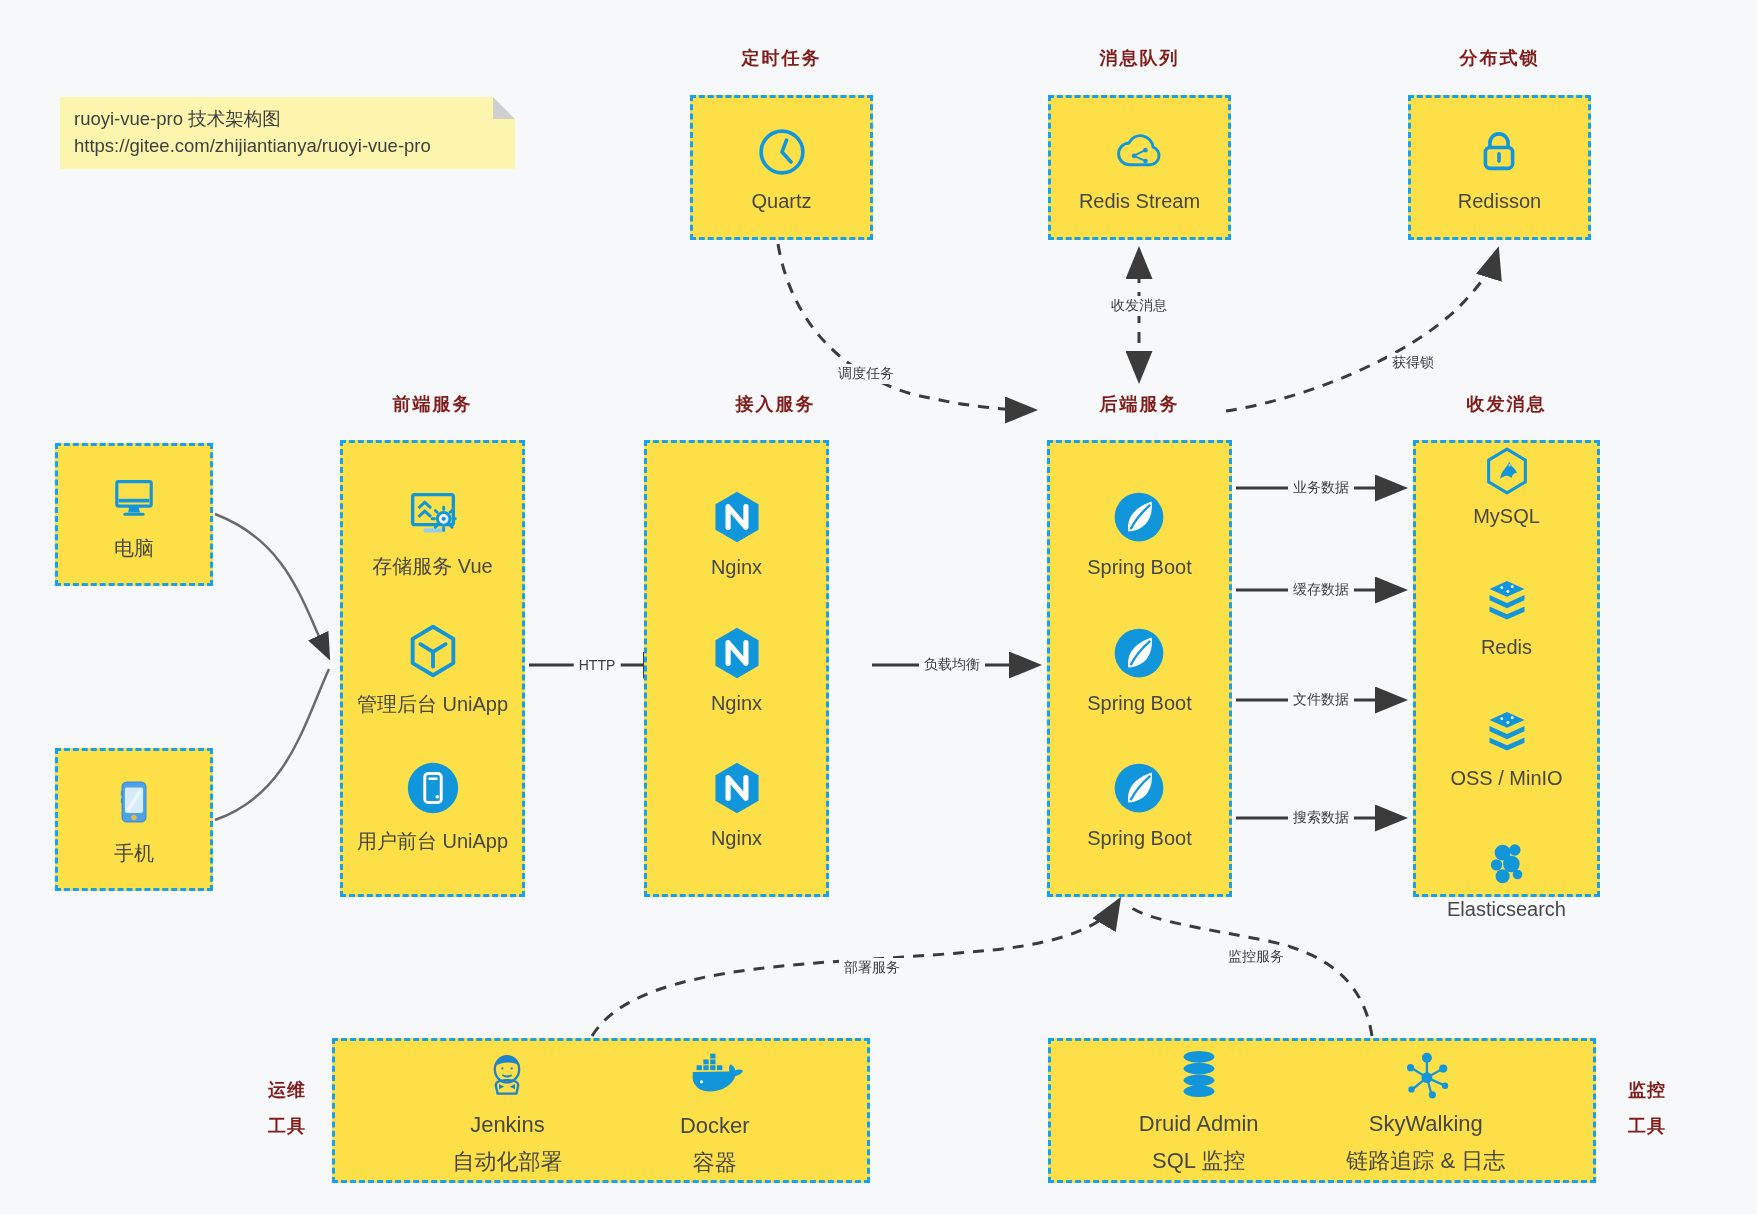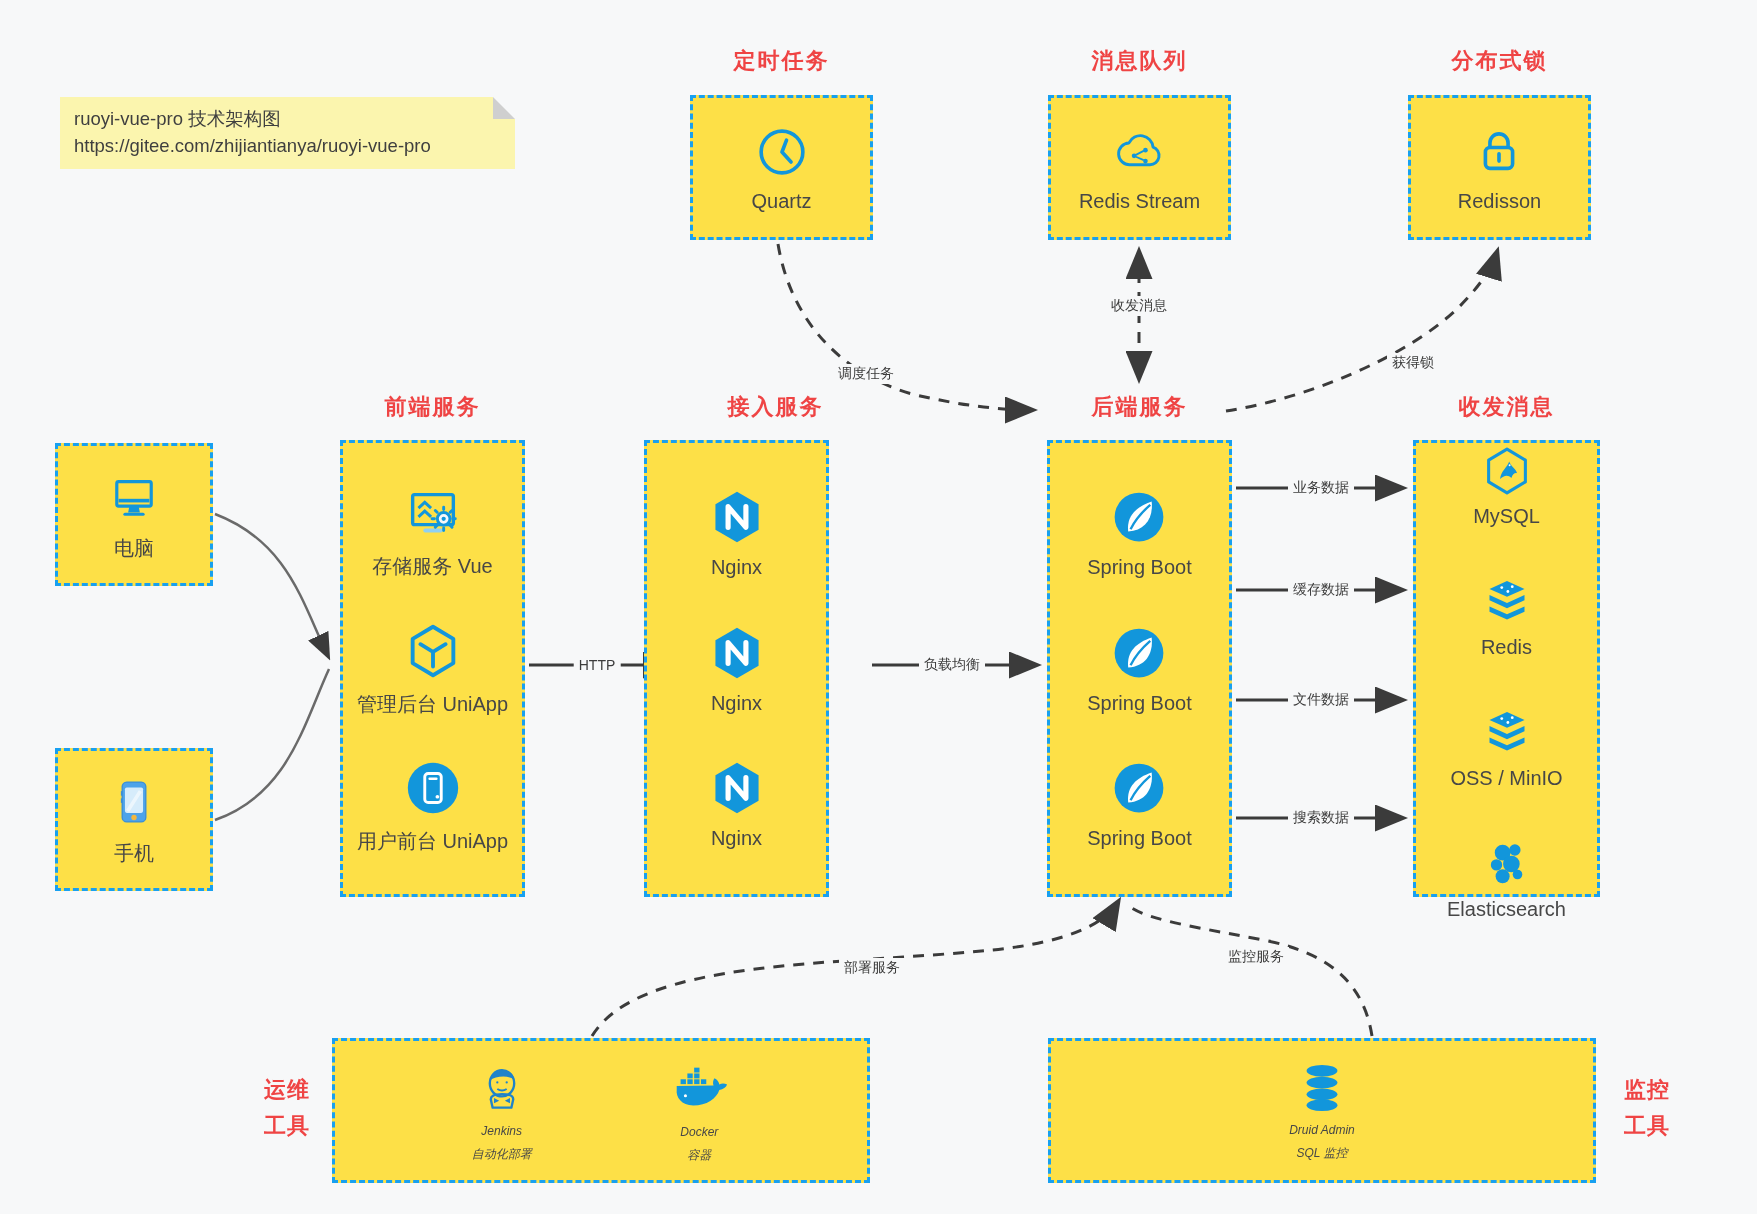--- a/index.html
+++ b/index.html
@@ -5,22 +5,22 @@
   html,body{margin:0;padding:0;background:#f7f8f9;}
   .canvas{position:relative;width:1757px;height:1214px;background:#f7f8f9;
           font-family:"Liberation Sans","DejaVu Sans",sans-serif;overflow:hidden;}
   .layer{position:absolute;left:0;top:0;z-index:1;}
   .dbox{position:absolute;border:3px dashed #18a0f0;background:#fde047;box-sizing:border-box;
         display:flex;flex-direction:column;align-items:center;justify-content:space-evenly;z-index:2;}
   .dbox.row{flex-direction:row;}
   .node{display:flex;flex-direction:column;align-items:center;gap:9px;}
   .nlabel{font-size:20px;color:#474747;white-space:nowrap;}
   .bnode{display:flex;flex-direction:column;align-items:center;gap:5px;}
-  .blabel{font-size:12px;color:#474747;text-align:center;line-height:1.42;white-space:nowrap;font-style:italic;}
-  .rtitle{position:absolute;color:#ef4444;font-weight:bold;font-size:22px;text-align:center;
+  .blabel{font-size:22px;color:#474747;text-align:center;line-height:1.42;white-space:nowrap;}
+  .rtitle{position:absolute;color:#7f1d1d;font-weight:bold;font-size:18px;text-align:center;
           letter-spacing:2px;z-index:2;white-space:nowrap;}
   .rtitle.side{line-height:36px;letter-spacing:1px;}
   .chip{position:absolute;transform:translate(-50%,-50%);background:#f7f8f9;font-size:14px;
         color:#3c3c3c;padding:1px 5px;white-space:nowrap;z-index:3;}
   .note{position:absolute;left:60px;top:97px;width:455px;height:72px;background:#fbf5ae;z-index:2;}
   .note .ln{font-size:18.5px;color:#3f3f3f;line-height:27px;padding-left:14px;}
   .note .ln:first-child{padding-top:8px;}
   .fold{position:absolute;top:0;right:0;width:0;height:0;
         border-left:22px solid #cfcfcf;border-top:22px solid #f7f8f9;}
   .ic svg{display:block;}
@@ -338,20 +338,36 @@
         <svg width="58" height="58" viewBox="0 0 64 64" fill="#1296db">
             <ellipse cx="32" cy="13" rx="17" ry="6.5"></ellipse>
             <ellipse cx="32" cy="26" rx="17" ry="6.5"></ellipse>
             <ellipse cx="32" cy="39" rx="17" ry="6.5"></ellipse>
             <ellipse cx="32" cy="51" rx="17" ry="6.5"></ellipse>
           </svg>
       </span>
       <span class="blabel">Druid Admin</span>
       <span class="blabel">SQL 监控</span>
     </div>
+    <div class="bnode">
+      <span class="ic">
+        <svg width="58" height="58" viewBox="0 0 64 64">
+            <path d="M33 36 L33 16 M33 36 L17 26 M33 36 L49 27 M33 36 L51 44 M33 36 L38 54 M33 36 L18 48" stroke="#1296db" stroke-width="2.5"></path>
+            <circle cx="33" cy="36" r="6" fill="#1296db"></circle>
+            <circle cx="33" cy="14" r="5.5" fill="#1296db"></circle>
+            <circle cx="15" cy="25" r="4" fill="#1296db"></circle>
+            <circle cx="51" cy="26" r="4.5" fill="#1296db"></circle>
+            <circle cx="53" cy="45" r="3.5" fill="#1296db"></circle>
+            <circle cx="39" cy="55" r="4" fill="#1296db"></circle>
+            <circle cx="16" cy="49" r="3.5" fill="#1296db"></circle>
+          </svg>
+      </span>
+      <span class="blabel">SkyWalking</span>
+      <span class="blabel">链路追踪 &amp; 日志</span>
+    </div>
   </div>
 
   <div class="chip" style="left:597px;top:665px;">HTTP</div>
   <div class="chip" style="left:952px;top:665px;">负载均衡</div>
   <div class="chip" style="left:1321px;top:488px;">业务数据</div>
   <div class="chip" style="left:1321px;top:590px;">缓存数据</div>
   <div class="chip" style="left:1321px;top:700px;">文件数据</div>
   <div class="chip" style="left:1321px;top:818px;">搜索数据</div>
   <div class="chip" style="left:866px;top:374px;">调度任务</div>
   <div class="chip" style="left:1139px;top:306px;">收发消息</div>

